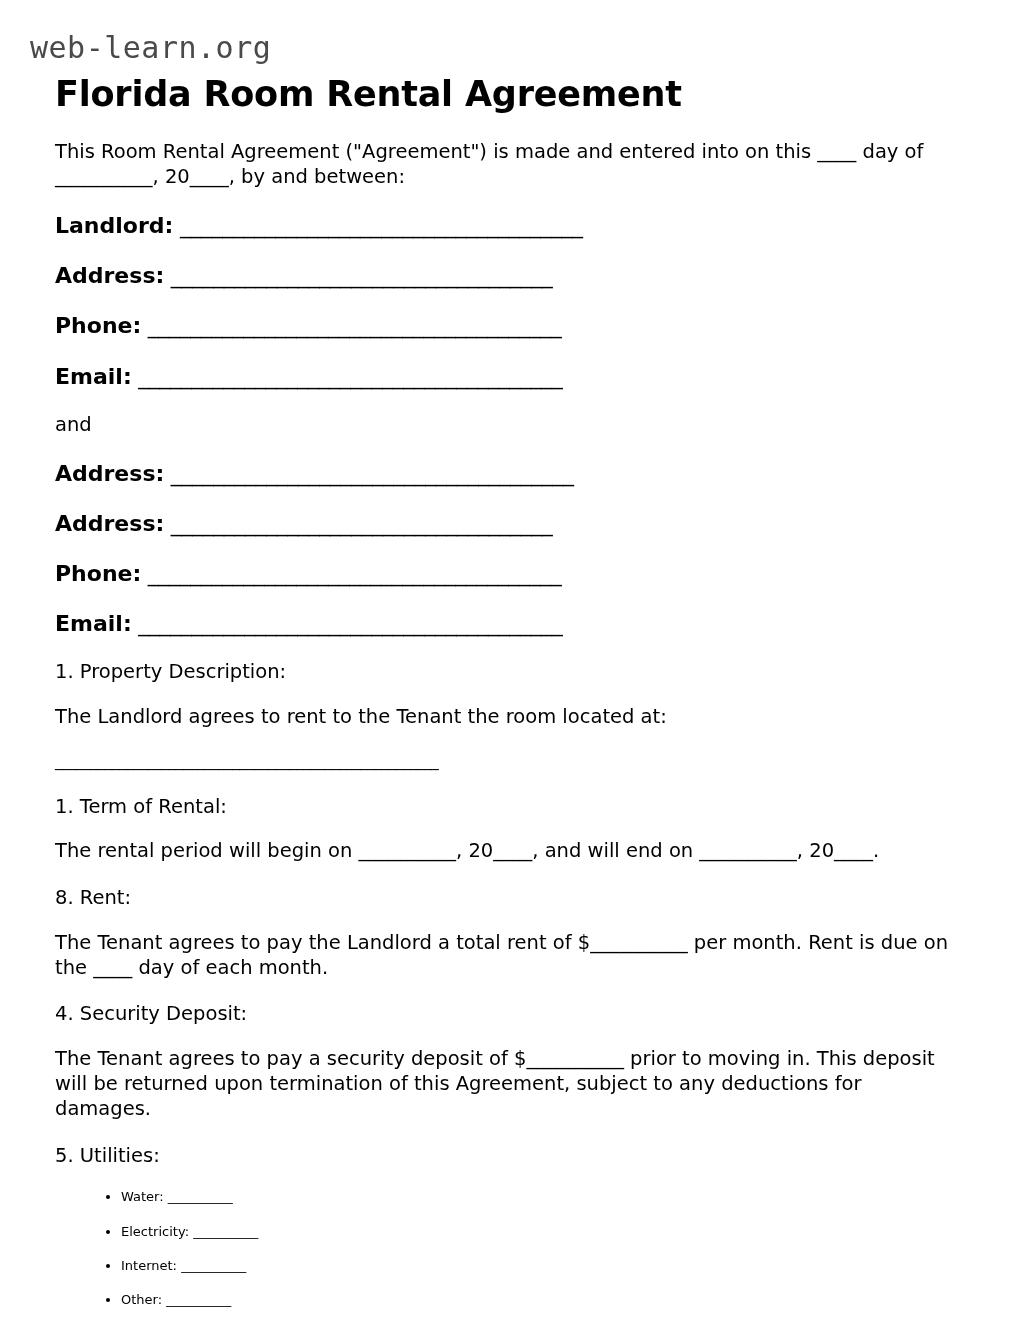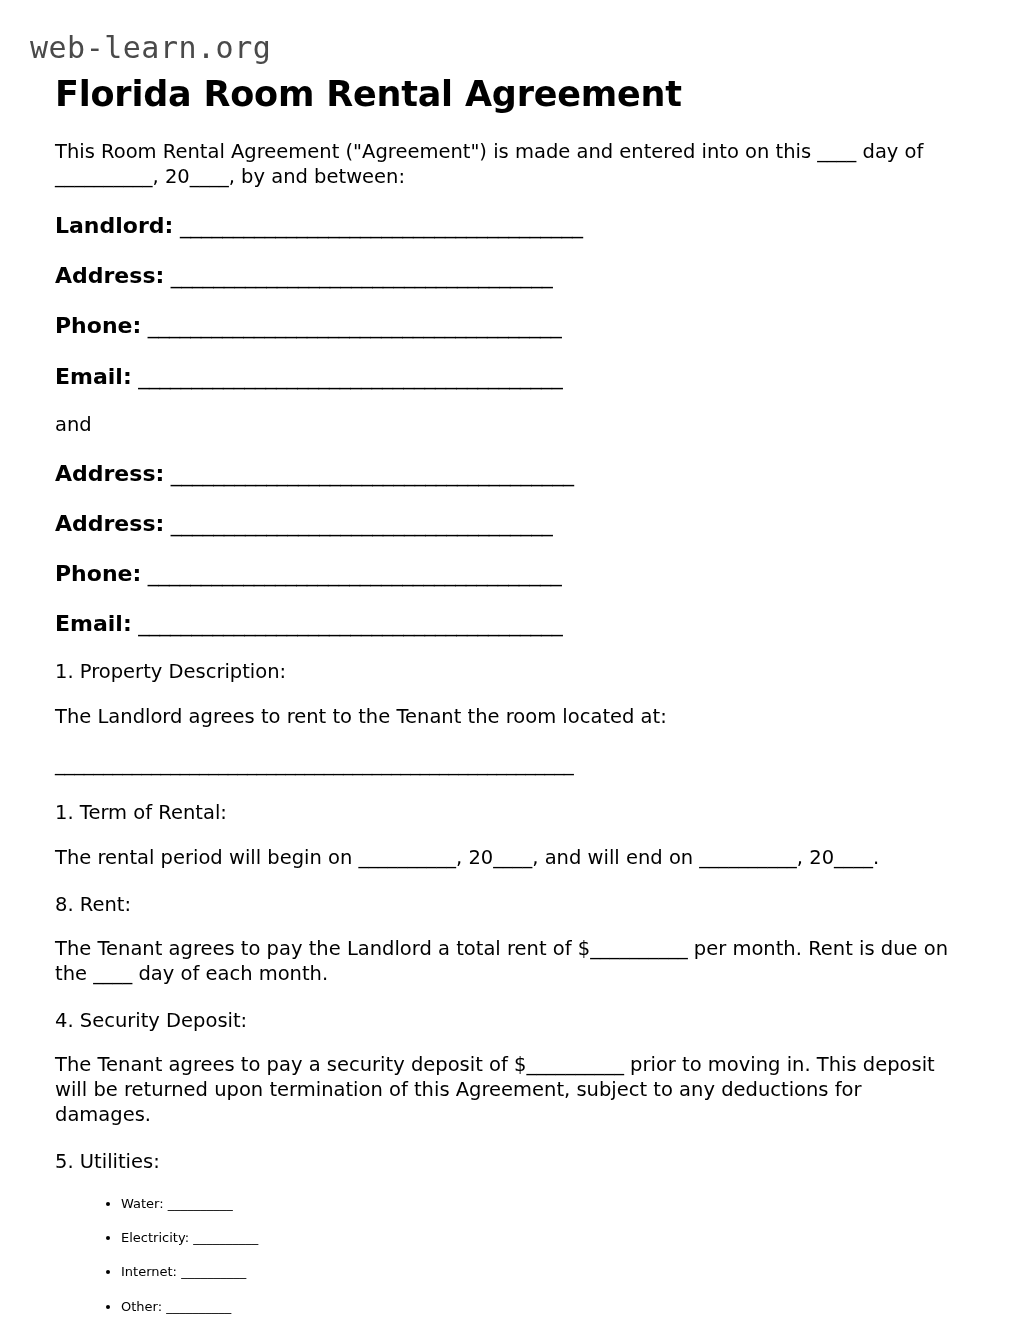--- a/index.html
+++ b/index.html
@@ -71,21 +71,21 @@
     letter-spacing: -0.4px;
   }
   h2.section {
     font-size: 19.5px;
     font-weight: normal;
     margin: 0 0 20px 0;
     padding: 0;
     line-height: 1.25;
   }
   p.blankline {
-    font-size: 20px;
+    font-size: 15px;
     line-height: 1.28;
     margin: 0 0 24px 0;
     padding: 0;
     letter-spacing: -0.4px;
     white-space: nowrap;
   }
   ul.util-list {
     list-style: disc;
     margin: 0;
     padding: 0 0 0 50px;

